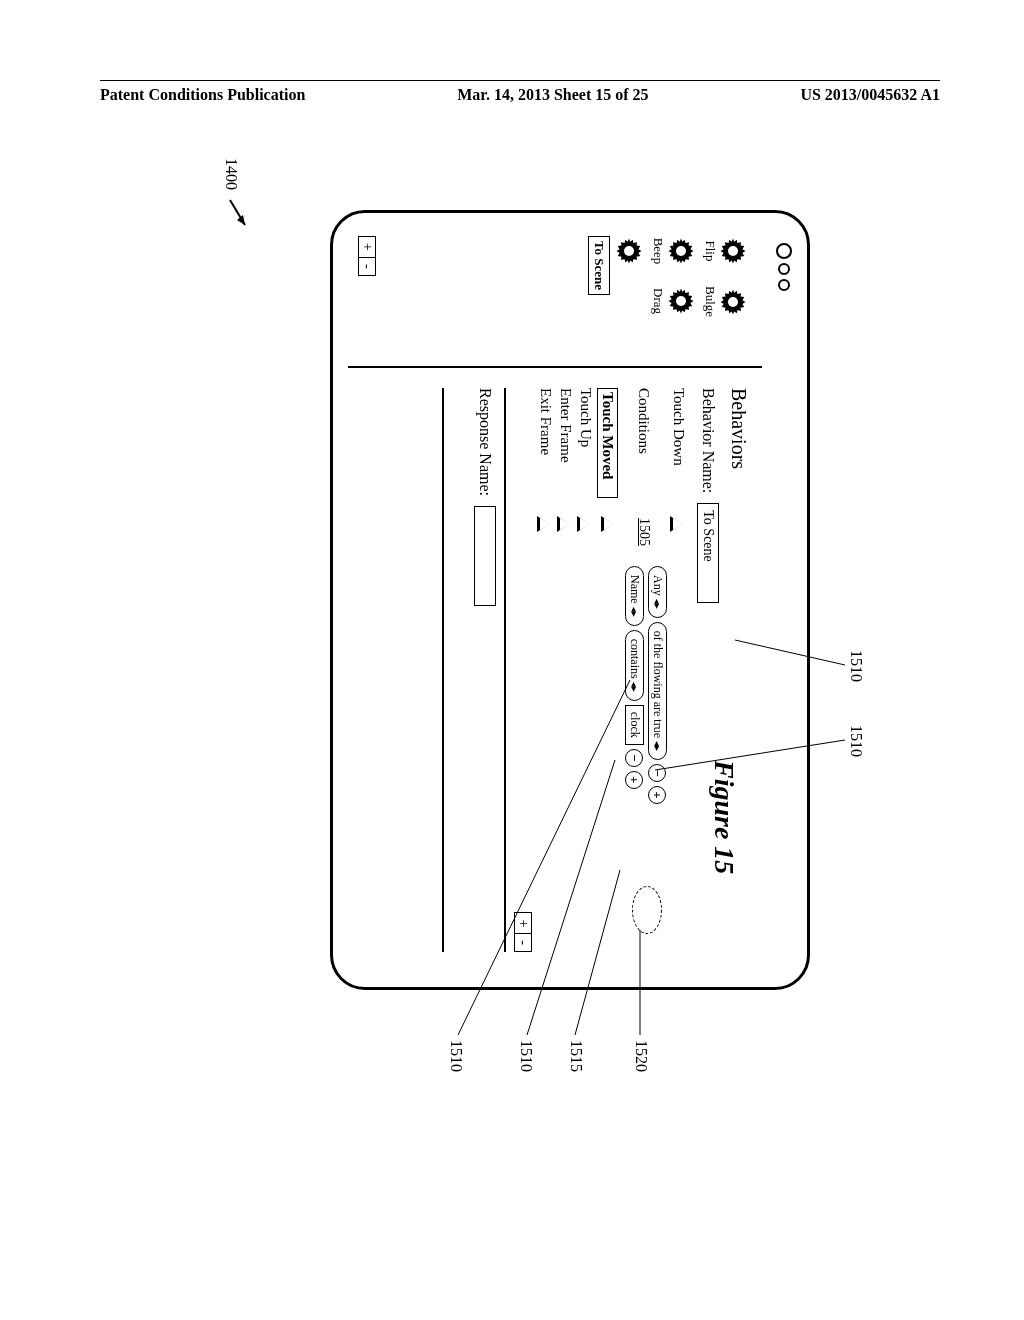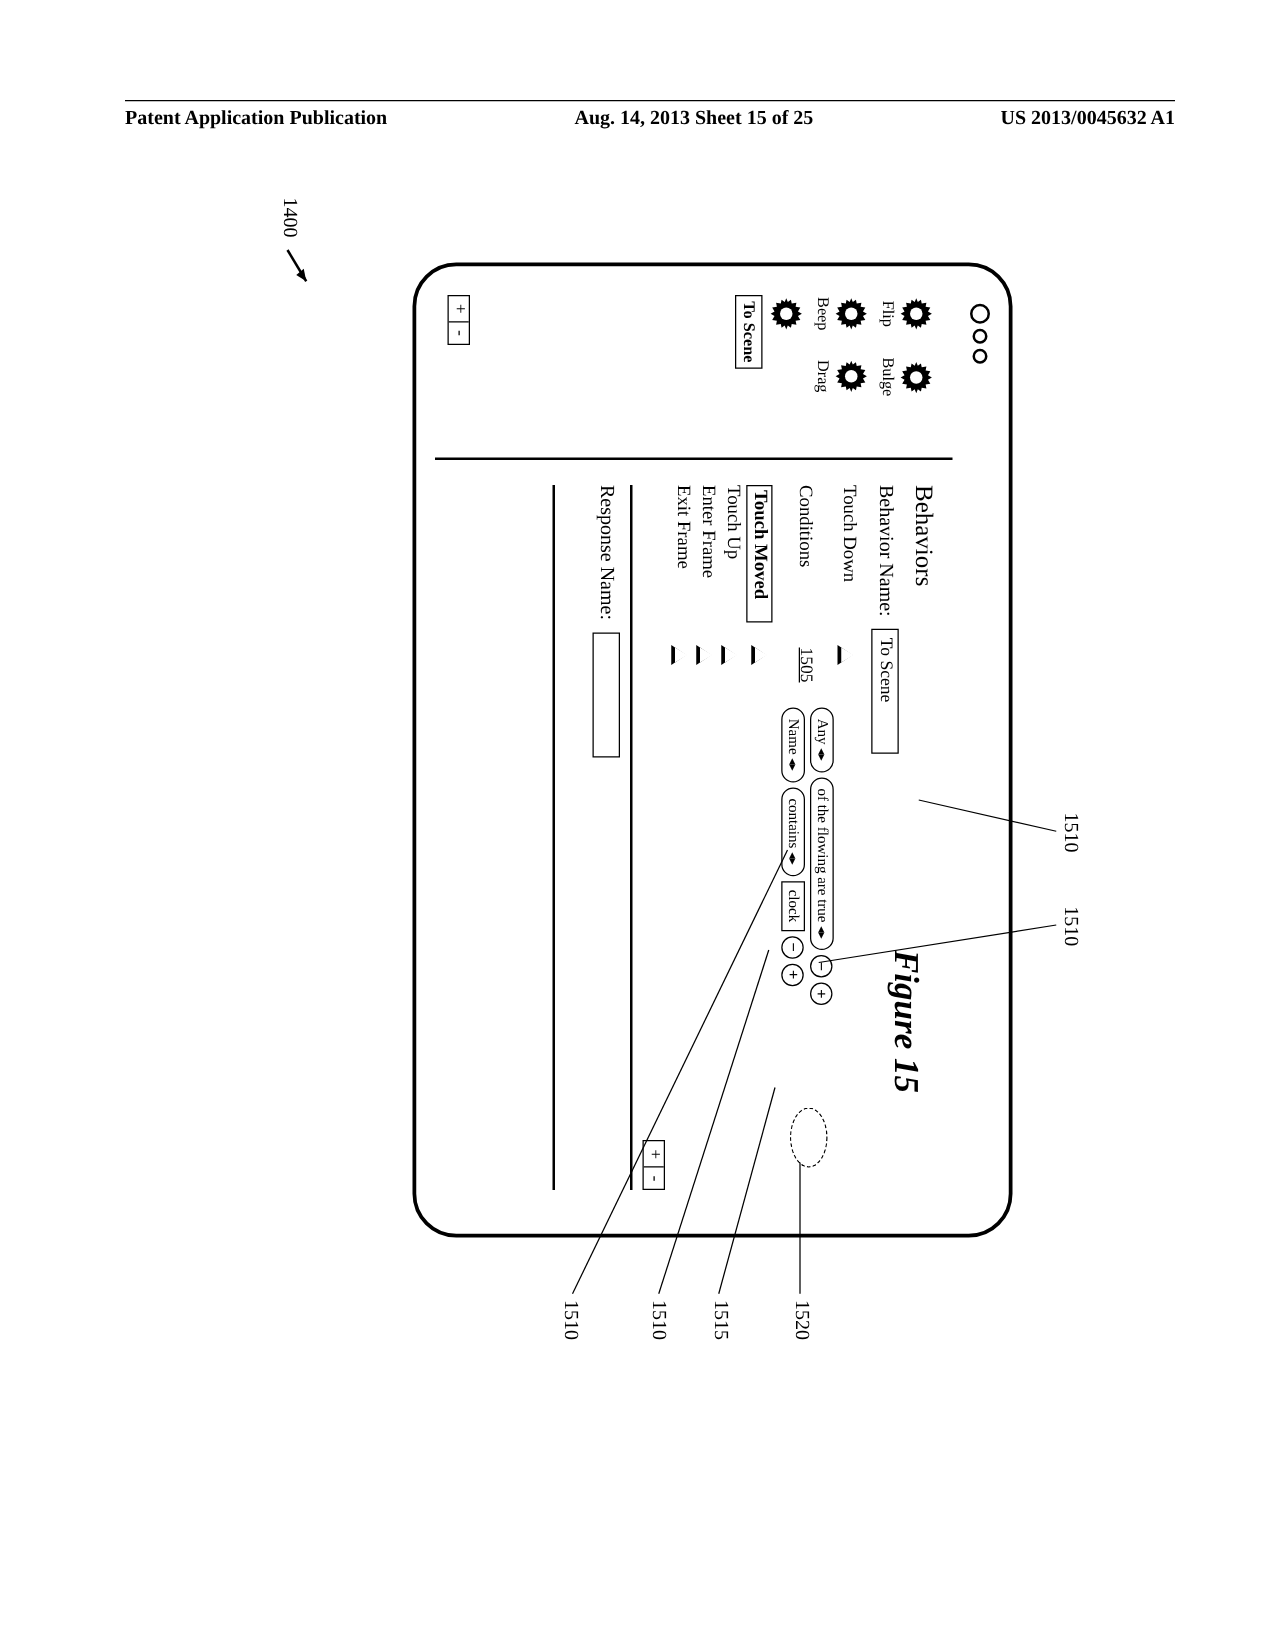--- a/index.html
+++ b/index.html
@@ -249,22 +249,22 @@
       border-radius: 50%;
     }
     .label-1400 {
       position: absolute;
     }
   </style>
 </head>
 <body>
 
 <div class="page-header">
-  <span>Patent Application Publication</span>
-  <span>Aug. 14, 2013  Sheet 15 of 25</span>
+  <span>Patent Conditions Publication</span>
+  <span>Mar. 14, 2013  Sheet 15 of 25</span>
   <span>US 2013/0045632 A1</span>
 </div>
 
 <div class="label-1400" style="top:165px; left:215px;">
   <span style="font-size:16px; display:inline-block; transform: rotate(90deg); transform-origin: center;">1400</span>
 </div>
 <svg style="position:absolute; top:195px; left:225px;" width="30" height="40">
   <line x1="5" y1="5" x2="20" y2="30" stroke="black" stroke-width="2"></line>
   <polygon points="20,30 12,25 18,20" fill="black"></polygon>
 </svg>

